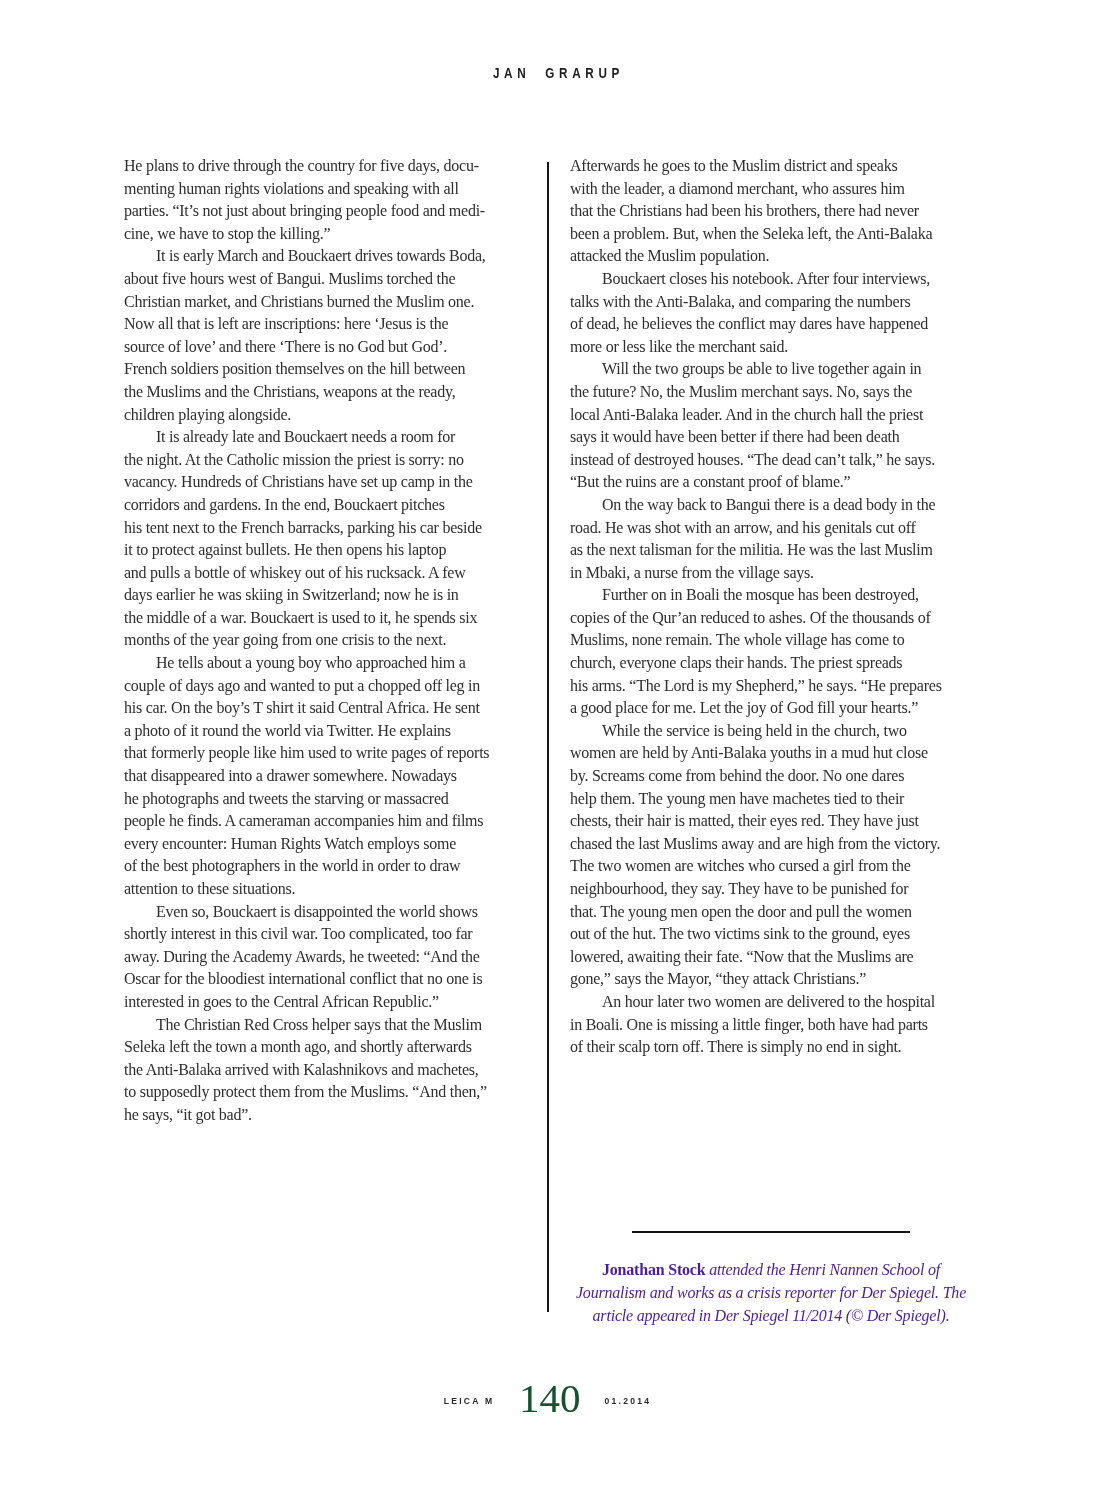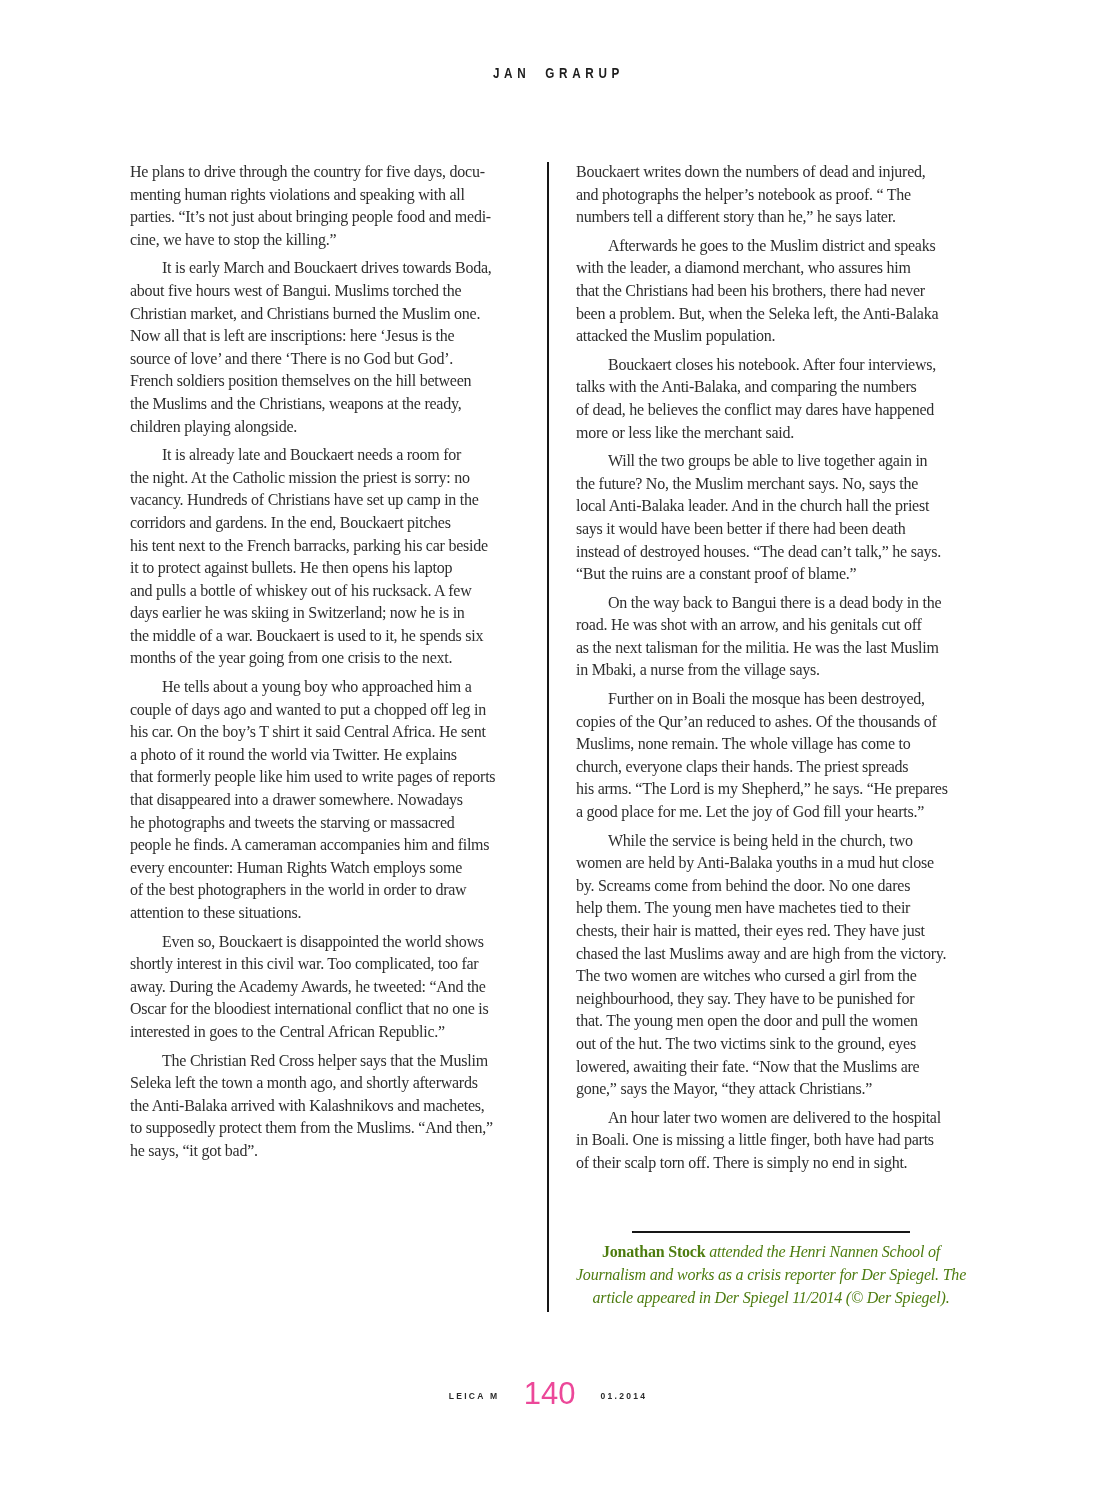--- a/index.html
+++ b/index.html
@@ -34,21 +34,21 @@
     top: 155px;
     font-size: 16px;
     line-height: 22.6px;
     letter-spacing: -0.25px;
     color: #2e2e2e;
     overflow: hidden;
   }
   .col-left  { left: 124px; width: 421px; }
   .col-right { left: 570px; width: 430px; }
   .para {
-    margin: 6px;
+    margin: 0;
     white-space: pre-line;
   }
   .para + .para { text-indent: 32px; }
   .col-divider {
     position: absolute;
     left: 547px;
     top: 162px;
     width: 1.5px;
     height: 1150px;
     background: #161616;
@@ -60,26 +60,26 @@
     width: 440px;
     text-align: center;
   }
   .bio-rule {
     width: 278px;
     height: 2px;
     background: #161616;
     margin: 0 auto;
   }
   .bio-text {
-    margin: 8px 0 0 0;
+    margin: 26px 0 0 0;
     font-size: 16px;
     line-height: 22.8px;
     letter-spacing: -0.2px;
     white-space: pre-line;
-    color: #4d7c0f;
+    color: #4c1d95;
   }
   .bio-author { font-weight: 700; font-style: normal; }
   .bio-rest   { font-style: italic; }
   .footer {
     position: absolute;
     top: 1378px;
     left: 0;
     width: 100%;
     display: flex;
     justify-content: center;
@@ -91,24 +91,24 @@
     font-family: "Liberation Sans", sans-serif;
     font-weight: 700;
     font-size: 9.5px;
     letter-spacing: 2.5px;
     color: #2a2a2a;
     transform: scaleX(0.9);
     white-space: nowrap;
     padding-top: 4px;
   }
   .footer-page {
-    font-family: Liberation Sans, sans-serif;
-    font-size: 31px;
+    font-family: Liberation Serif, serif;
+    font-size: 41px;
     line-height: 1;
-    color: #ec4899;
+    color: #14532d;
   }
 </style>
 </head>
 <body>
 
 <div class="page">
 
   <div class="running-head">JAN GRARUP</div>
 
   <div class="col col-left">
@@ -153,23 +153,20 @@
     <p class="para">The Christian Red Cross helper says that the Muslim
 Seleka left the town a month ago, and shortly afterwards
 the Anti-Balaka arrived with Kalashnikovs and machetes,
 to supposedly protect them from the Muslims. “And then,”
 he says, “it got bad”.</p>
   </div>
 
   <div class="col-divider"></div>
 
   <div class="col col-right">
-    <p class="para">Bouckaert writes down the numbers of dead and injured,
-and photographs the helper’s notebook as proof. “ The
-numbers tell a different story than he,” he says later.</p>
     <p class="para">Afterwards he goes to the Muslim district and speaks
 with the leader, a diamond merchant, who assures him
 that the Christians had been his brothers, there had never
 been a problem. But, when the Seleka left, the Anti-Balaka
 attacked the Muslim population.</p>
     <p class="para">Bouckaert closes his notebook. After four interviews,
 talks with the Anti-Balaka, and comparing the numbers
 of dead, he believes the conflict may dares have happened
 more or less like the merchant said.</p>
     <p class="para">Will the two groups be able to live together again in

